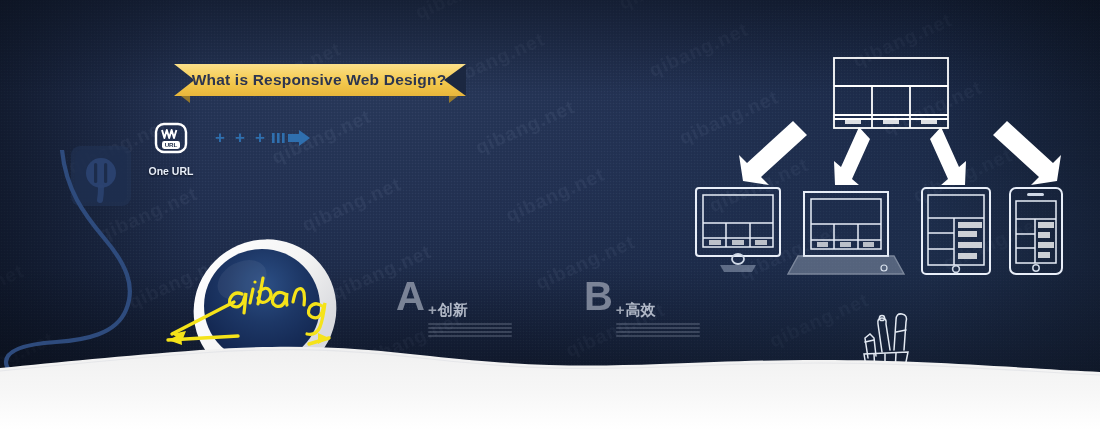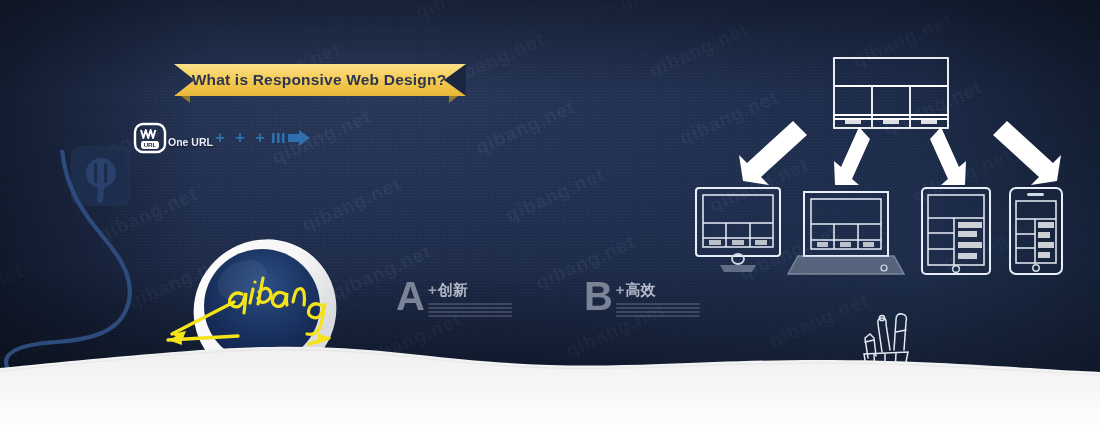--- a/index.html
+++ b/index.html
@@ -65,21 +65,21 @@
   }
   .ribbon-tail{
     position:absolute;top:96px;left:181px;width:9px;height:7px;
     background:#b98f1f;opacity:.75;
     clip-path:polygon(0 0,100% 0,100% 100%);
   }
   .ribbon-tail.r{left:449px;clip-path:polygon(0 0,100% 0,0 100%);}
 
   
   .features{position:absolute;left:132px;top:118px;display:flex;align-items:flex-start;}
-  .feat{width:78px;display:flex;flex-direction:row;align-items:center;}
+  .feat{width:78px;display:flex;flex-direction:column;align-items:center;}
   .feat .glyph{height:40px;display:flex;align-items:center;justify-content:center;}
   .feat .cap{
     margin-top:7px;color:#e8eef8;font-size:10.5px;font-weight:600;
     text-align:center;white-space:nowrap;text-shadow:0 1px 2px rgba(0,0,0,.6);
   }
   .plus{
     width:20px;height:40px;display:flex;align-items:center;justify-content:center;
     color:#2f6fae;font-size:17px;font-weight:700;
   }
   .sep-arrow{width:44px;height:40px;display:flex;align-items:center;justify-content:center;}
@@ -104,20 +104,21 @@
   .ab-letter{
     color:#8c94a6;font-size:40px;font-weight:700;line-height:36px;
     opacity:.85;
   }
   .ab-right{margin-left:3px;padding-top:3px;}
   .ab-head{display:flex;align-items:baseline;}
   .ab-plus{color:#b9c0cd;font-size:15px;font-weight:700;opacity:.8;}
   .ab-cn{
     color:#c2c9d6;font-size:15px;font-weight:700;margin-left:1px;opacity:.9;
     font-family:"DejaVu Sans",sans-serif;
+    margin-top:20px;
   }
   .ab-lines{margin-top:3px;width:84px;}
   .ab-lines i{
     display:block;height:2px;margin-bottom:2px;border-radius:1px;
     background:rgba(190,200,220,.22);
   }
 
   
   .pencils{position:absolute;left:838px;top:304px;width:110px;height:94px;}
 

